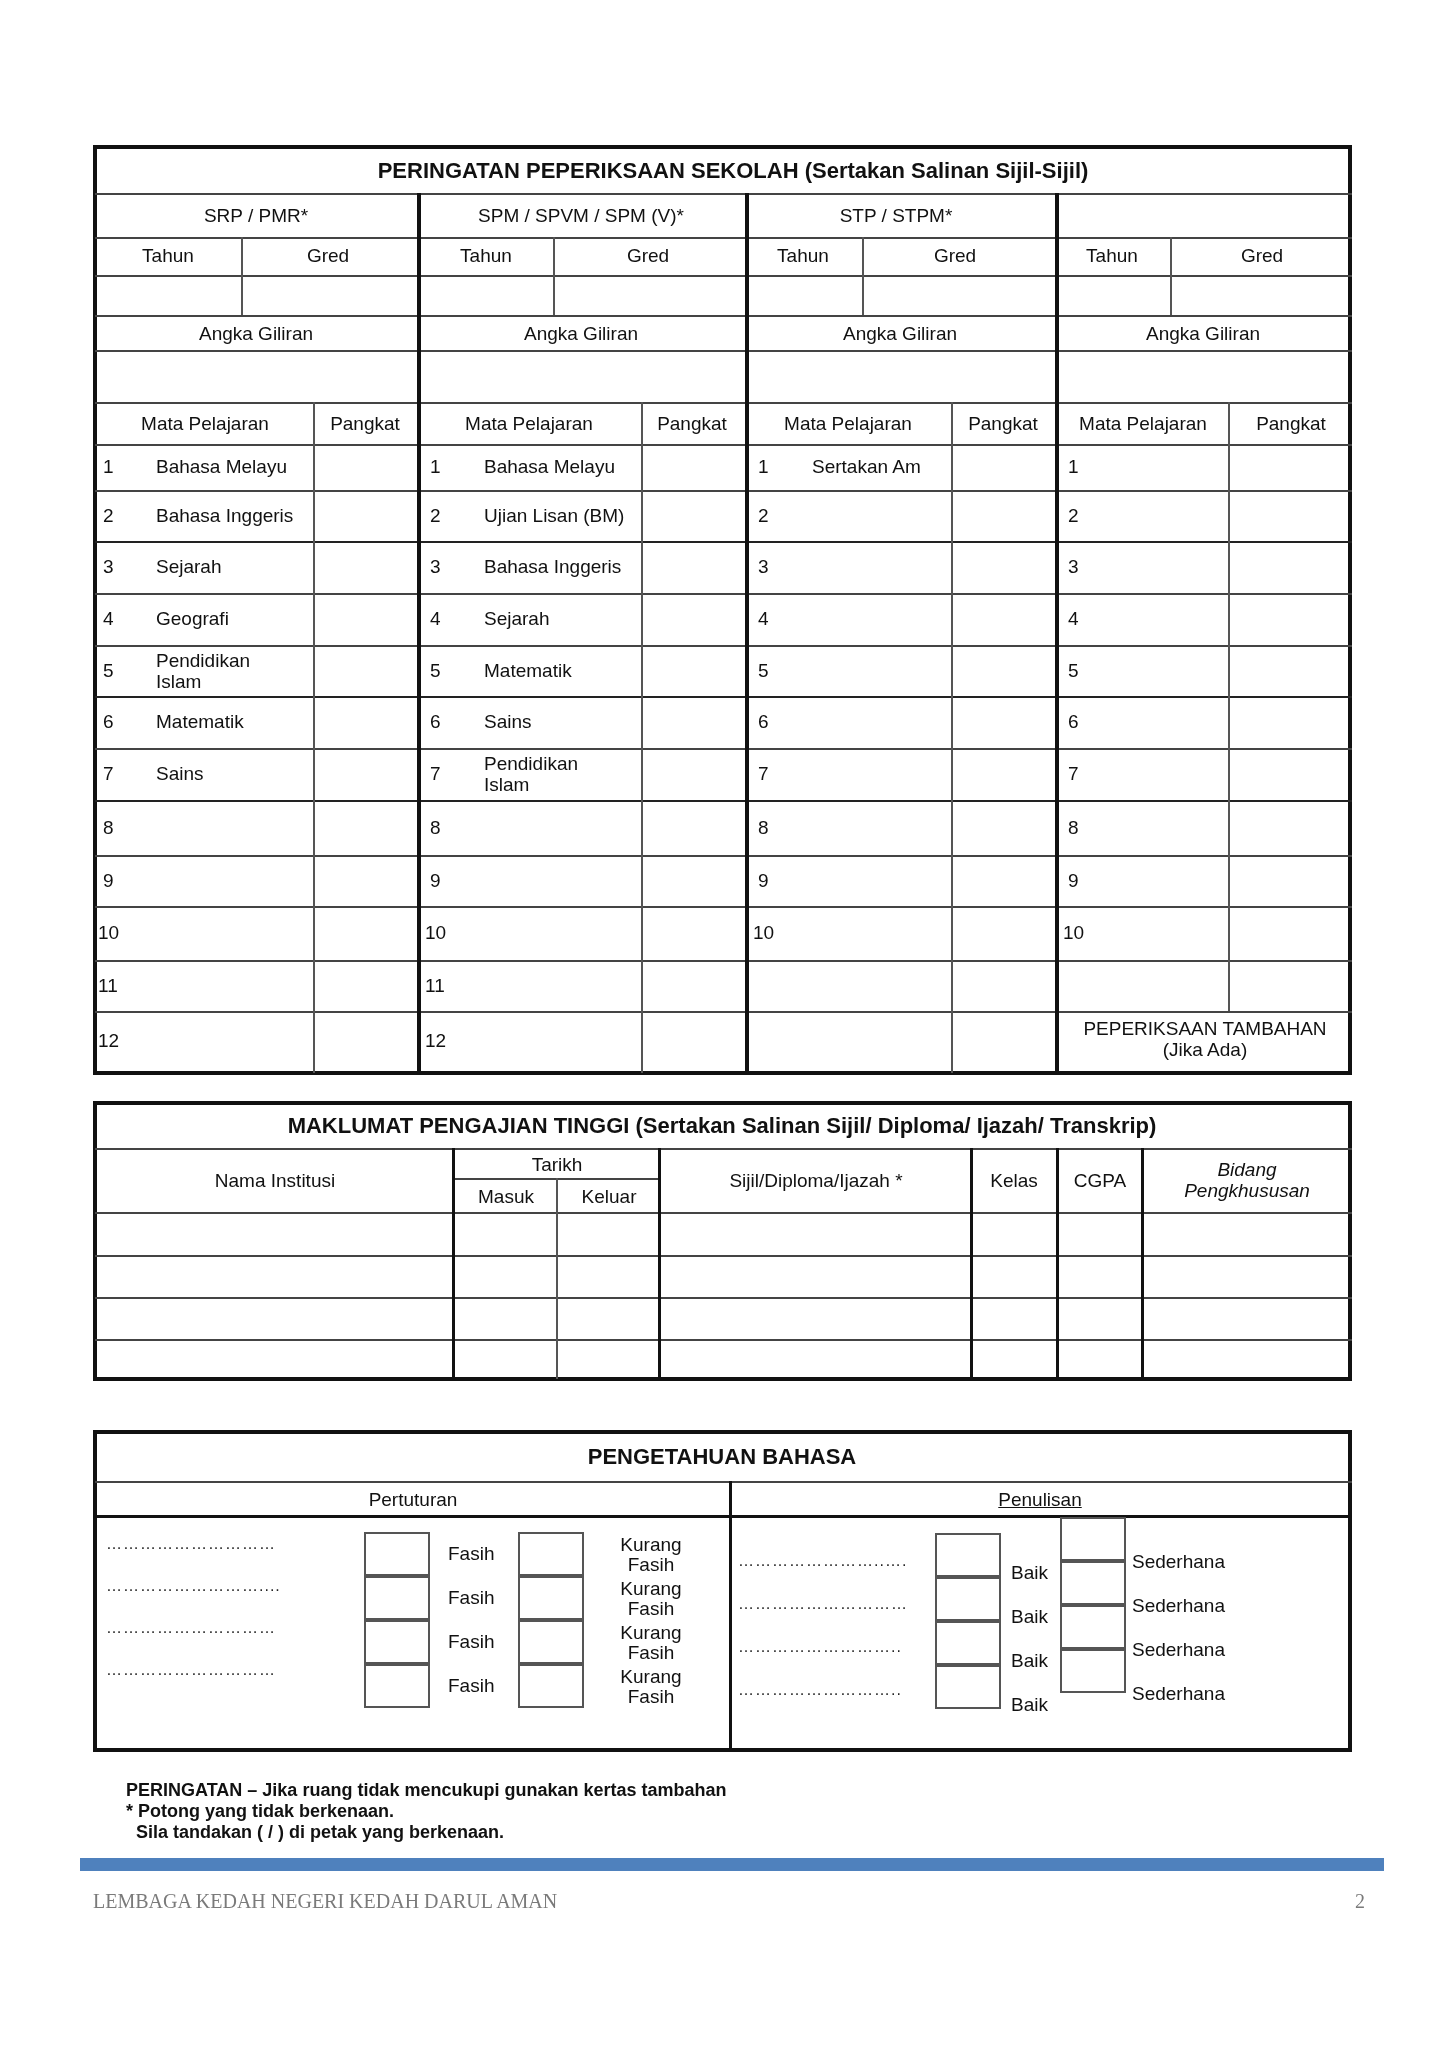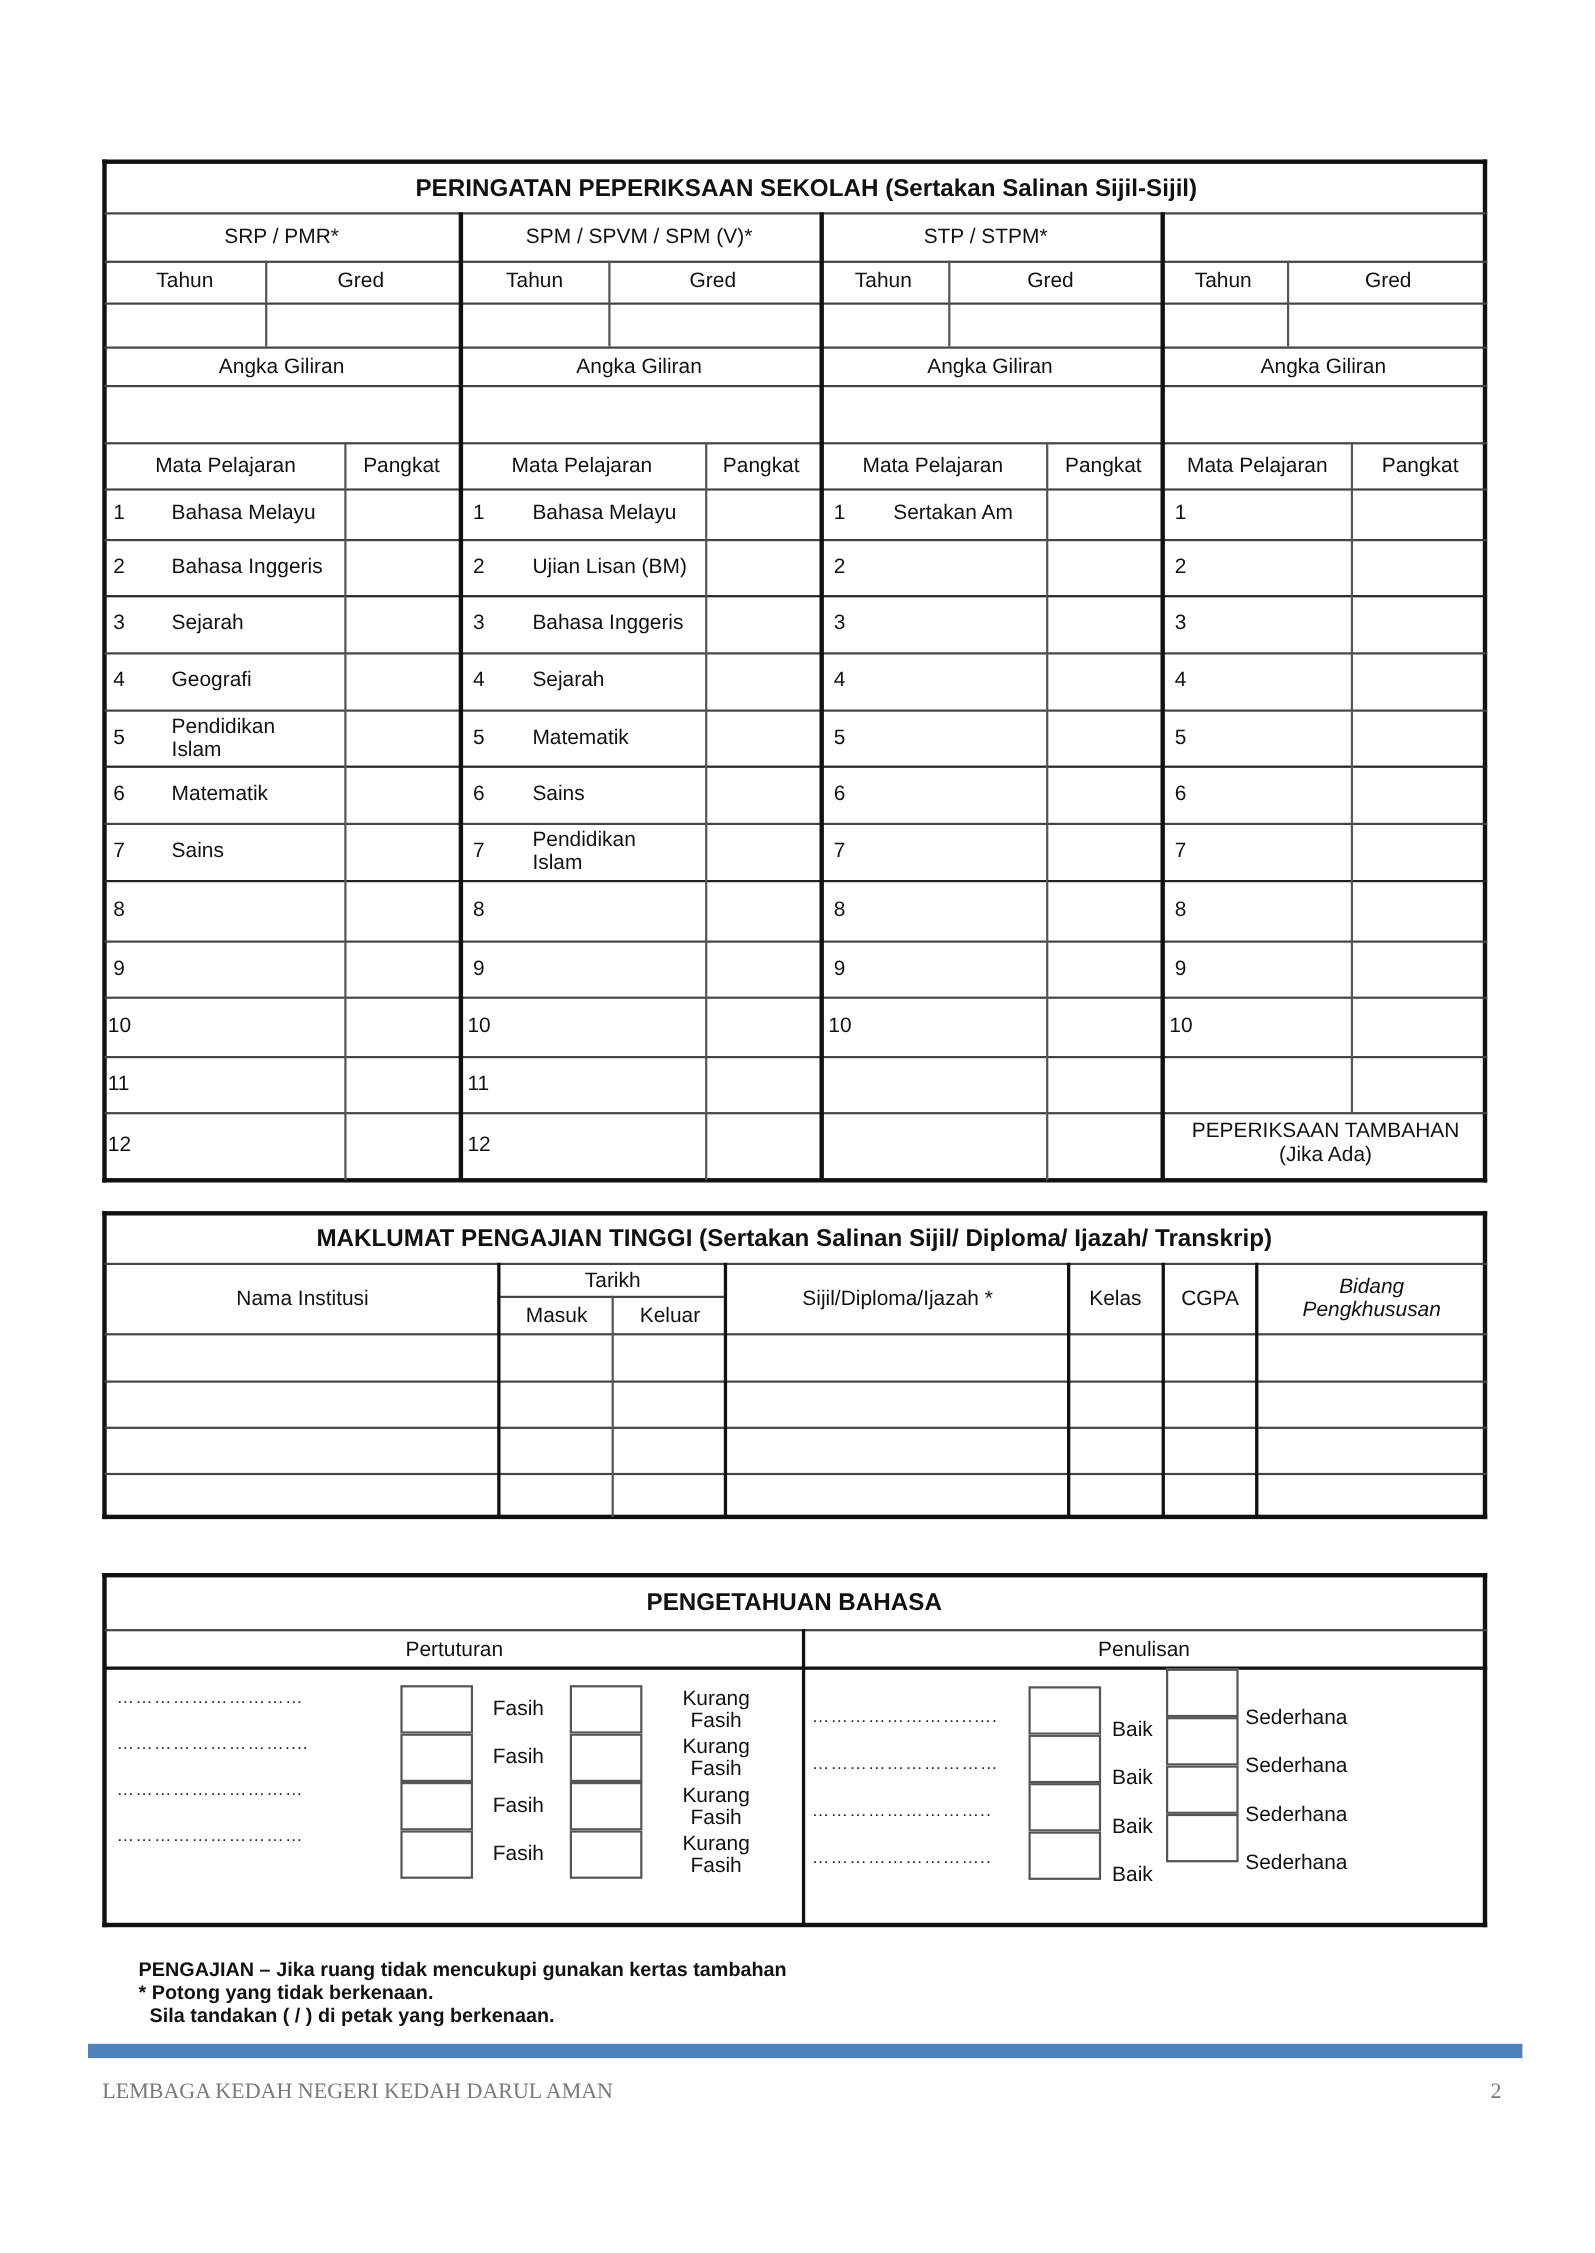--- a/index.html
+++ b/index.html
@@ -396,21 +396,21 @@
   <div class="thick-h" style="left:0;top:0;width:1259px;"></div>
   <div class="thick-h" style="left:0;top:318px;width:1259px;"></div>
   <div class="thick-v" style="left:0;top:0;height:322px;"></div>
   <div class="thick-v" style="left:1255px;top:0;height:322px;"></div>
 </div>
 <div class="t title c" style="left:722px;top:1446px;">PENGETAHUAN BAHASA</div>
 <div class="hl" style="left:95px;top:1481px;width:1257px;"></div>
 <div class="thick-h" style="left:95px;top:1515px;width:1257px;height:3px;"></div>
 <div class="thick-v" style="left:729px;top:1481px;height:269px;width:3px;"></div>
 <div class="t c" style="left:413px;top:1489px;">Pertuturan</div>
-<div class="t c" style="left:1040px;top:1489px;">Penulisan</div>
+<div class="t c" style="left:1040px;top:1489px;text-decoration:underline;">Penulisan</div>
 
 <div id="speaking-rows">
     <div>
       <div class="dots" style="left: 106px; top: 1535px;">…………………………</div>
       <div class="box" style="left: 364px; top: 1532px;"></div>
       <div class="t" style="left: 448px; top: 1543px;">Fasih</div>
       <div class="box" style="left: 518px; top: 1532px;"></div>
       <div class="lbl2" style="left: 651px; top: 1535px; line-height: 20px;">
         <div>Kurang</div>
         <div>Fasih</div>
@@ -471,19 +471,19 @@
     </div>
     <div>
       <div class="dots" style="left: 738px; top: 1681px;">………………………..</div>
       <div class="box" style="left: 935px; top: 1665px;"></div>
       <div class="t" style="left: 1011px; top: 1694px;">Baik</div>
       <div class="box" style="left: 1060px; top: 1649px;"></div>
       <div class="t" style="left: 1132px; top: 1683px;">Sederhana</div>
     </div>
   </div>
 
-<div class="note" style="left:126px;top:1780px;">PENGAJIAN – Jika ruang tidak mencukupi gunakan kertas tambahan</div>
+<div class="note" style="left:126px;top:1780px;">PERINGATAN – Jika ruang tidak mencukupi gunakan kertas tambahan</div>
 <div class="note" style="left:126px;top:1801px;">* Potong yang tidak berkenaan.</div>
 <div class="note" style="left:126px;top:1822px;white-space:pre;">  Sila tandakan ( / ) di petak yang berkenaan.</div>
 
 <div class="footer-bar"></div>
 <div class="footer-text" style="left:93px;top:1890px;">LEMBAGA KEDAH NEGERI KEDAH DARUL AMAN</div>
 <div class="footer-text" style="left:1355px;top:1890px;">2</div>
 
 </body></html>

